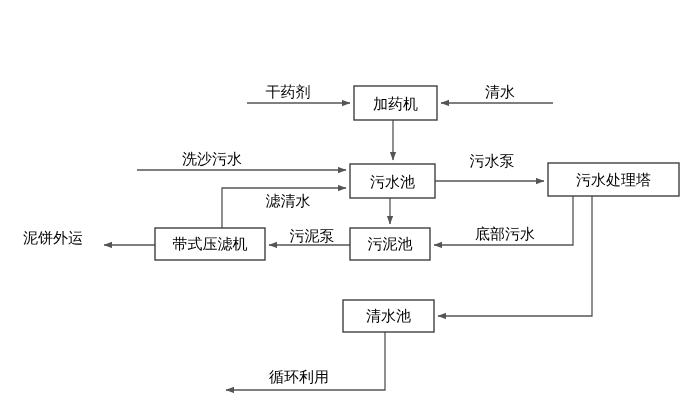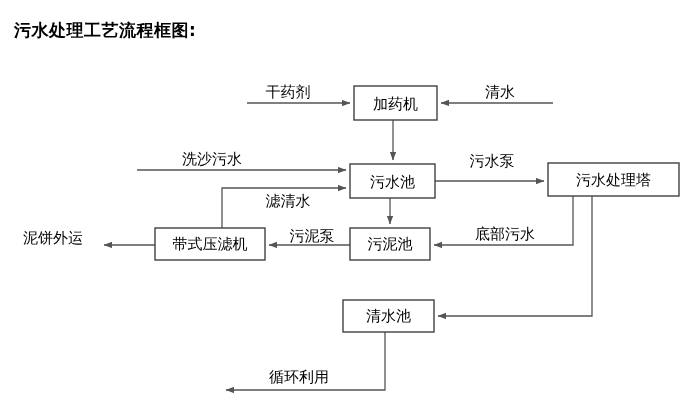--- a/index.html
+++ b/index.html
@@ -62,21 +62,20 @@
     fill: #000000;
     text-anchor: middle;
     dominant-baseline: middle;
   }
 </style>
 </head>
 <body>
 
 <div id="page">
 
-  <div id="title">污水处理工艺流程框图:</div>
 
   <svg id="canvas" viewBox="0 0 700 420">
     <defs>
       <marker id="arrow" markerWidth="9" markerHeight="9" refX="8.2" refY="3.2" orient="auto" markerUnits="userSpaceOnUse">
         <path d="M0,0 L8.6,3.2 L0,6.4 z" fill="#555555"></path>
       </marker>
     </defs>
 
     <path class="edge-line" d="M247,103 L350,103" marker-end="url(#arrow)"></path>
 

